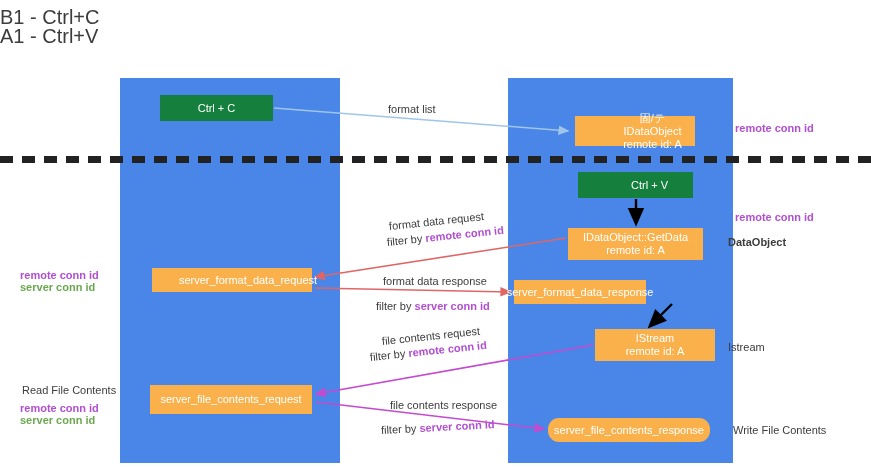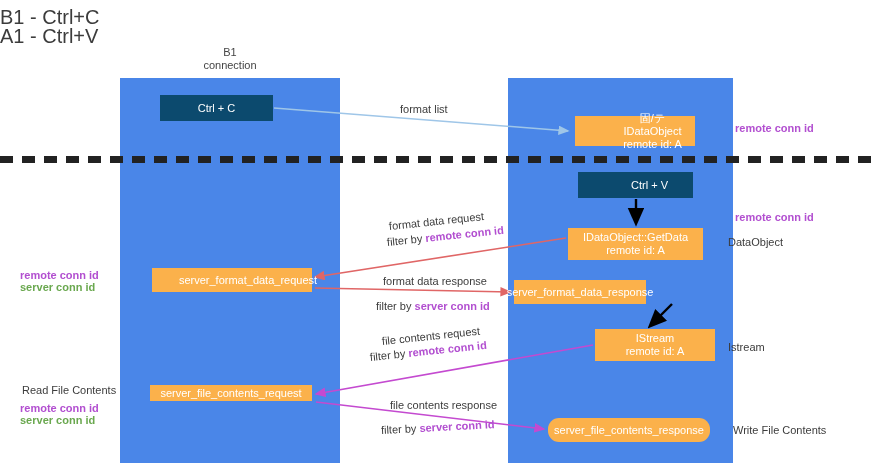--- a/index.html
+++ b/index.html
@@ -28,21 +28,21 @@
     line-height:19px;white-space:pre-line;
   }
 
   
   .node{
     position:absolute;box-sizing:border-box;
     display:flex;align-items:center;justify-content:center;
     text-align:center;color:#ffffff;font-size:11px;line-height:13px;
     white-space:pre-line;padding:2px 4px;
   }
-  .node.green{background:#0c4a6e;}
+  .node.green{background:#15803d;}
   .node.orange{background:#fbb14b;}
 
   
   .lbl{
     position:absolute;font-size:11px;line-height:13px;
     color:#3c3c3c;white-space:pre;
   }
   .lbl.purple{color:#b24fd0;font-weight:bold;}
   .lbl.green{color:#6aa84f;font-weight:bold;}
   .lbl.rot{transform-origin:0 50%;}
@@ -63,22 +63,20 @@
 </head>
 <body>
 
 <div id="stage">
 
   <div class="title">B1 - Ctrl+C
 A1 - Ctrl+V</div>
 
   <div class="lane" id="lane0" style="left: 120px; top: 78px; width: 220px; height: 385px;"></div>
   <div class="lane" id="lane1" style="left: 508px; top: 78px; width: 225px; height: 385px;"></div>
-  <div class="lane-head" id="laneh0" style="left: 120px; top: 46px; width: 220px;">B1
-connection</div>
 
   <svg class="arrows" viewBox="0 0 871 467">
     <defs>
       <marker id="ah-blue" markerWidth="7" markerHeight="7" refX="6" refY="3" orient="auto">
         <path d="M0,0 L7,3 L0,6 z" fill="#9fc6e8"></path>
       </marker>
       <marker id="ah-red" markerWidth="7" markerHeight="7" refX="6" refY="3" orient="auto">
         <path d="M0,0 L7,3 L0,6 z" fill="#e06666"></path>
       </marker>
       <marker id="ah-mag" markerWidth="7" markerHeight="7" refX="6" refY="3" orient="auto">
@@ -110,36 +108,36 @@
       <div class="node green" style="left: 160px; top: 95px; width: 113px; height: 26px;">Ctrl + C</div>
       <div class="node orange" style="left: 575px; top: 116px; width: 120px; height: 30px; padding-left: 39px;">固/テIDataObject
 remote id: A</div>
       <div class="node green" style="left: 578px; top: 172px; width: 115px; height: 26px; padding-left: 32px;">Ctrl + V</div>
       <div class="node orange" style="left: 568px; top: 228px; width: 135px; height: 32px;">IDataObject::GetData
 remote id: A</div>
       <div class="node orange" style="left: 152px; top: 268px; width: 160px; height: 24px; padding-left: 36px;">server_format_data_request</div>
       <div class="node orange" style="left: 514px; top: 280px; width: 132px; height: 24px;">server_format_data_response</div>
       <div class="node orange" style="left: 595px; top: 329px; width: 120px; height: 32px;">IStream
 remote id: A</div>
-      <div class="node orange" style="left: 150px; top: 385px; width: 162px; height: 16px;">server_file_contents_request</div>
+      <div class="node orange" style="left: 150px; top: 385px; width: 162px; height: 29px;">server_file_contents_request</div>
       <div class="node orange" style="left: 548px; top: 418px; width: 162px; height: 24px; border-radius: 11px;">server_file_contents_response</div>
     </div>
   <div id="labels-layer">
-      <div class="lbl rot" style="left: 400px; top: 103px;">format list</div>
+      <div class="lbl rot" style="left: 388px; top: 103px;">format list</div>
       <div class="lbl rot" style="left: 389px; top: 220px; transform: rotate(-6deg);">format data request</div>
       <div class="lbl rot" style="left: 383px; top: 275px;">format data response</div>
       <div class="lbl rot" style="left: 382px; top: 335px; transform: rotate(-6deg);">file contents request</div>
       <div class="lbl rot" style="left: 390px; top: 399px;">file contents response</div>
       <div class="filter-lbl" style="left: 387px; top: 236px; transform: rotate(-6deg);"><span>filter by </span><span class="hl purple">remote conn id</span></div>
       <div class="filter-lbl" style="left: 376px; top: 300px;"><span>filter by </span><span class="hl purple">server conn id</span></div>
       <div class="filter-lbl" style="left: 370px; top: 351px; transform: rotate(-6deg);"><span>filter by </span><span class="hl purple">remote conn id</span></div>
       <div class="filter-lbl" style="left: 381px; top: 424px; transform: rotate(-3deg);"><span>filter by </span><span class="hl purple">server conn id</span></div>
       <div class="lbl purple" style="left: 735px; top: 122px;">remote conn id</div>
       <div class="lbl purple" style="left: 735px; top: 211px;">remote conn id</div>
-      <div class="lbl" style="left: 728px; top: 236px;">DataObject</div>
+      <div class="lbl" style="left: 728px; top: 236px; font-weight: bold;">DataObject</div>
       <div class="lbl" style="left: 728px; top: 341px;">Istream</div>
       <div class="lbl" style="left: 733px; top: 424px;">Write File Contents</div>
       <div class="lbl purple" style="left: 20px; top: 269px;">remote conn id</div>
       <div class="lbl green" style="left: 20px; top: 281px;">server conn id</div>
       <div class="lbl" style="left: 22px; top: 384px;">Read File Contents</div>
       <div class="lbl purple" style="left: 20px; top: 402px;">remote conn id</div>
       <div class="lbl green" style="left: 20px; top: 414px;">server conn id</div>
     </div>
 
 </div>

